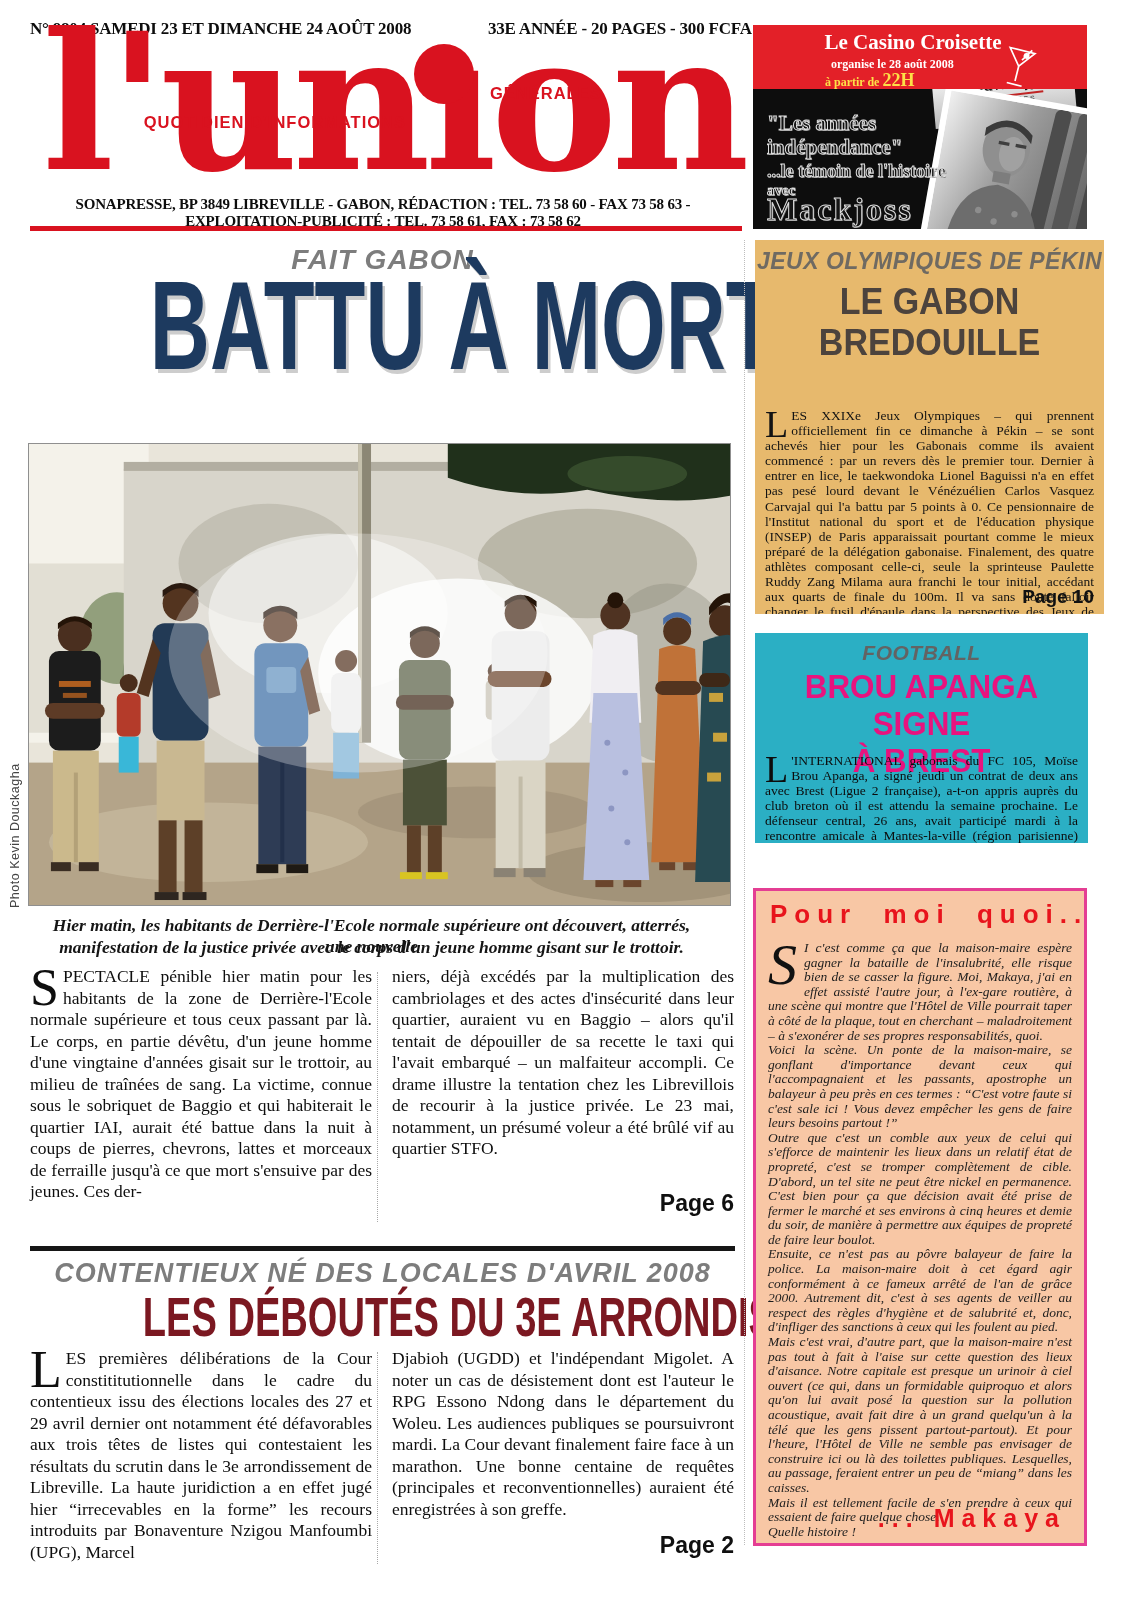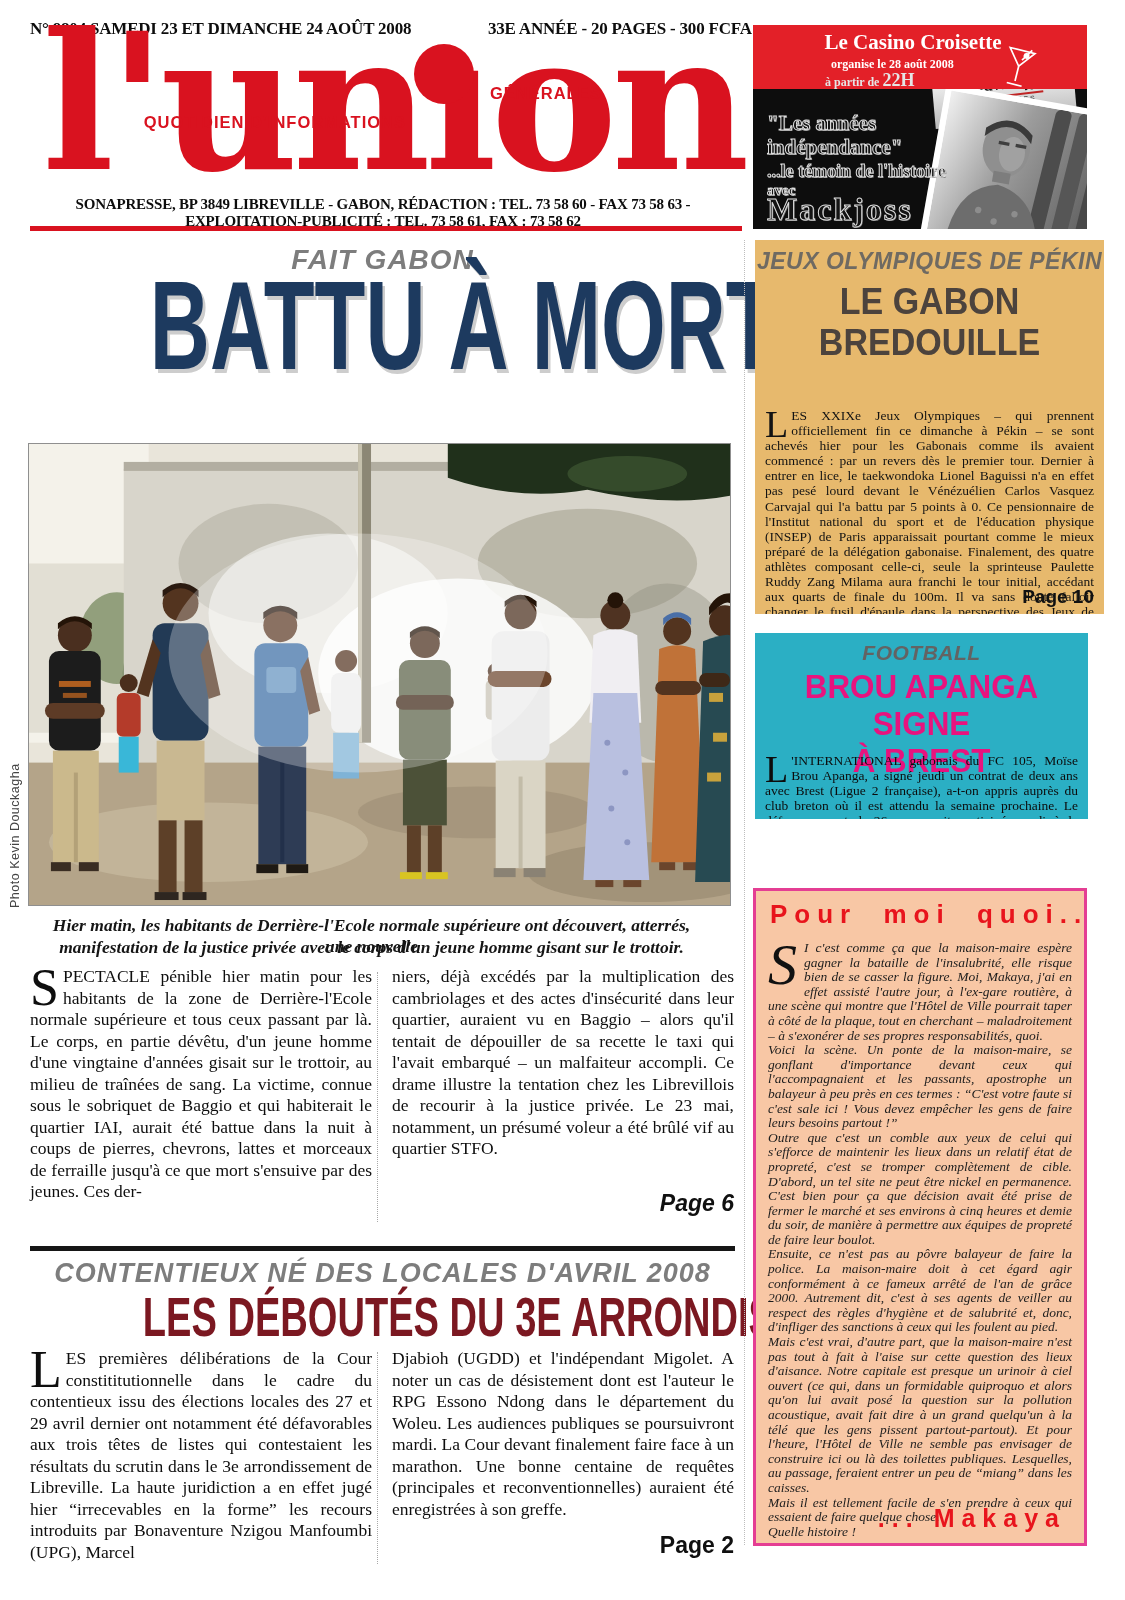--- a/index.html
+++ b/index.html
@@ -13,21 +13,21 @@
   .masthead-dot{left:414px;top:44px;width:60px;height:60px;border-radius:50%;background:#d9121f;}
   .tagline-left{left:118px;top:84px;width:288px;text-align:right;font:bold 16.5px "Liberation Sans",sans-serif;letter-spacing:1px;color:#d9121f;margin-top:29px;}
   .tagline-right{left:490px;top:84px;font:bold 16.5px "Liberation Sans",sans-serif;letter-spacing:1px;color:#d9121f;}
   .address-line{left:28px;top:196px;width:710px;text-align:center;font:bold 15px "Liberation Serif",serif;letter-spacing:-0.2px;color:#0d0d0d;}
   .red-rule{left:30px;top:226px;width:712px;height:5px;background:#d9121f;}
   
   .ad{left:753px;top:25px;width:334px;height:204px;background:#0d0d0d;overflow:hidden;}
   .ad-redband{position:absolute;left:0;top:0;width:334px;height:64px;background:#e32028;z-index:3;}
   .ad-title{position:absolute;left:40px;top:5px;width:240px;text-align:center;font:bold 21px "Liberation Serif",serif;color:#fff;}
   .ad-line2{position:absolute;left:78px;top:32px;font:bold 12px "Liberation Serif",serif;color:#fff;}
-  .ad-line3{position:absolute;left:72px;top:45px;font:bold 12px "Liberation Serif",serif;color:#e5e5e5;}
+  .ad-line3{position:absolute;left:72px;top:45px;font:bold 12px "Liberation Serif",serif;color:#fde047;}
   .ad-line3 .time{font-size:18px;}
   .martini{position:absolute;left:248px;top:20px;z-index:4;transform:rotate(14deg);}
   .davidoff{position:absolute;left:180px;top:40px;width:142px;height:58px;background:linear-gradient(180deg,#ffffff,#b9b9b9);transform:rotate(-5deg);z-index:1;text-align:center;}
   .davidoff .brand{font:bold italic 18px "Liberation Serif",serif;color:#1c1c1c;margin-top:8px;border-bottom:2px solid #c02424;display:inline-block;padding:0 6px 1px 6px;transform:rotate(-2deg);}
   .davidoff .brand-sub{font:7px "Liberation Sans",sans-serif;letter-spacing:2px;color:#333;}
   .mack-photo{position:absolute;left:178px;top:74px;width:180px;height:150px;background:#fff;padding:6px;transform:rotate(10deg);z-index:2;}
   .outline-txt{color:#141414;-webkit-text-stroke:1px #dedede;text-shadow:1px 1px 0 #777;}
   .ad-q1{position:absolute;left:14px;top:86px;font:bold 21px "Liberation Serif",serif;z-index:3;}
   .ad-q2{position:absolute;left:14px;top:110px;font:bold 21px "Liberation Serif",serif;z-index:3;}
   .ad-q3{position:absolute;left:14px;top:136px;font:bold 18px "Liberation Serif",serif;z-index:3;}
@@ -46,37 +46,37 @@
   .news-col p{margin:0;}
   .a1c1{left:30px;top:966px;}
   .a1c2{left:392px;top:966px;}
   .dc{float:left;font-weight:normal;}
   .dc-news{font-size:52px;line-height:40px;padding:2px 4px 0 0;}
   .col-divider{border-left:1px dotted #a8a8a8;width:0;}
   .div1{left:377px;top:972px;height:250px;}
   .div2{left:377px;top:1352px;height:212px;}
   .rail-divider{left:744px;top:240px;height:1305px;border-left:1px dotted #bdbdbd;width:0;}
   .page-ref{font:bold 23px "Liberation Sans",sans-serif;color:#101010;text-align:right;}
-  .pr1{left:392px;top:1190px;width:342px;font-style:italic;}
+  .pr1{left:392px;top:1190px;width:342px;}
   .black-rule{left:30px;top:1246px;width:705px;height:5px;background:#161616;}
   .kicker2{top:1258px;font-size:27px;}
   .headline2{left:30px;top:1284px;width:705px;text-align:center;font:bold 56px "Liberation Sans",sans-serif;color:#7b1821;transform:scaleX(0.68);transform-origin:50% 50%;white-space:nowrap;}
   .a2c1{left:30px;top:1348px;}
   .a2c2{left:392px;top:1348px;}
   .pr2{left:392px;top:1532px;width:342px;}
   
   .olympics{left:755px;top:240px;width:333px;height:374px;background:#e7b96d;overflow:hidden;padding-left:16px;}
   .box-kicker{position:absolute;left:0;top:8px;width:100%;text-align:center;font:bold italic 23px "Liberation Sans",sans-serif;color:#6f6a62;letter-spacing:0.5px;}
   .oly-head{position:absolute;left:0;top:42px;width:100%;text-align:center;font:bold 37px/1.1 "Liberation Sans",sans-serif;color:#4c433d;transform:scaleX(0.92);transform-origin:50% 0;}
   .box-body{position:absolute;left:10px;right:10px;font:13.5px/15.1px "Liberation Serif",serif;text-align:justify;color:#131313;}
   .oly-body{top:168px;}
   .dc-box{font-size:38px;line-height:28px;padding:2px 3px 0 0;}
   .oly-page{position:absolute;right:10px;bottom:6px;font:bold 19px "Liberation Sans",sans-serif;color:#111;text-align:center;}
   
-  .football{left:755px;top:633px;width:333px;height:186px;background:#2bafc4;overflow:hidden;}
+  .football{left:755px;top:633px;width:333px;height:210px;background:#2bafc4;overflow:hidden;}
   .fb-kicker{color:#636363;font-size:21px;}
   .fb-head{position:absolute;left:0;top:36px;width:100%;text-align:center;font:bold 33px/1.12 "Liberation Sans",sans-serif;color:#e8137e;transform:scaleX(0.95);transform-origin:50% 0;}
   .fb-body{top:120px;color:#0c0c0c;}
   
   .makaya{left:753px;top:888px;width:334px;height:658px;background:#f8c7a5;border:3px solid #e43e93;box-sizing:border-box;overflow:hidden;}
   .mk-title{position:absolute;left:14px;top:8px;font:bold 26px "Liberation Sans",sans-serif;color:#e8141c;letter-spacing:7px;word-spacing:12px;white-space:nowrap;}
   .mk-body{position:absolute;left:12px;right:12px;top:50px;font:italic 13.5px/14.6px "Liberation Serif",serif;text-align:justify;color:#1d1d1d;}
   .mk-body p{margin:0;}
   .dc-mk{font-size:58px;line-height:44px;padding:2px 7px 0 0;font-style:italic;color:#111;}
   .mk-sign{position:absolute;right:18px;bottom:10px;font:bold 25px "Liberation Sans",sans-serif;color:#e8141c;letter-spacing:7px;white-space:nowrap;}

